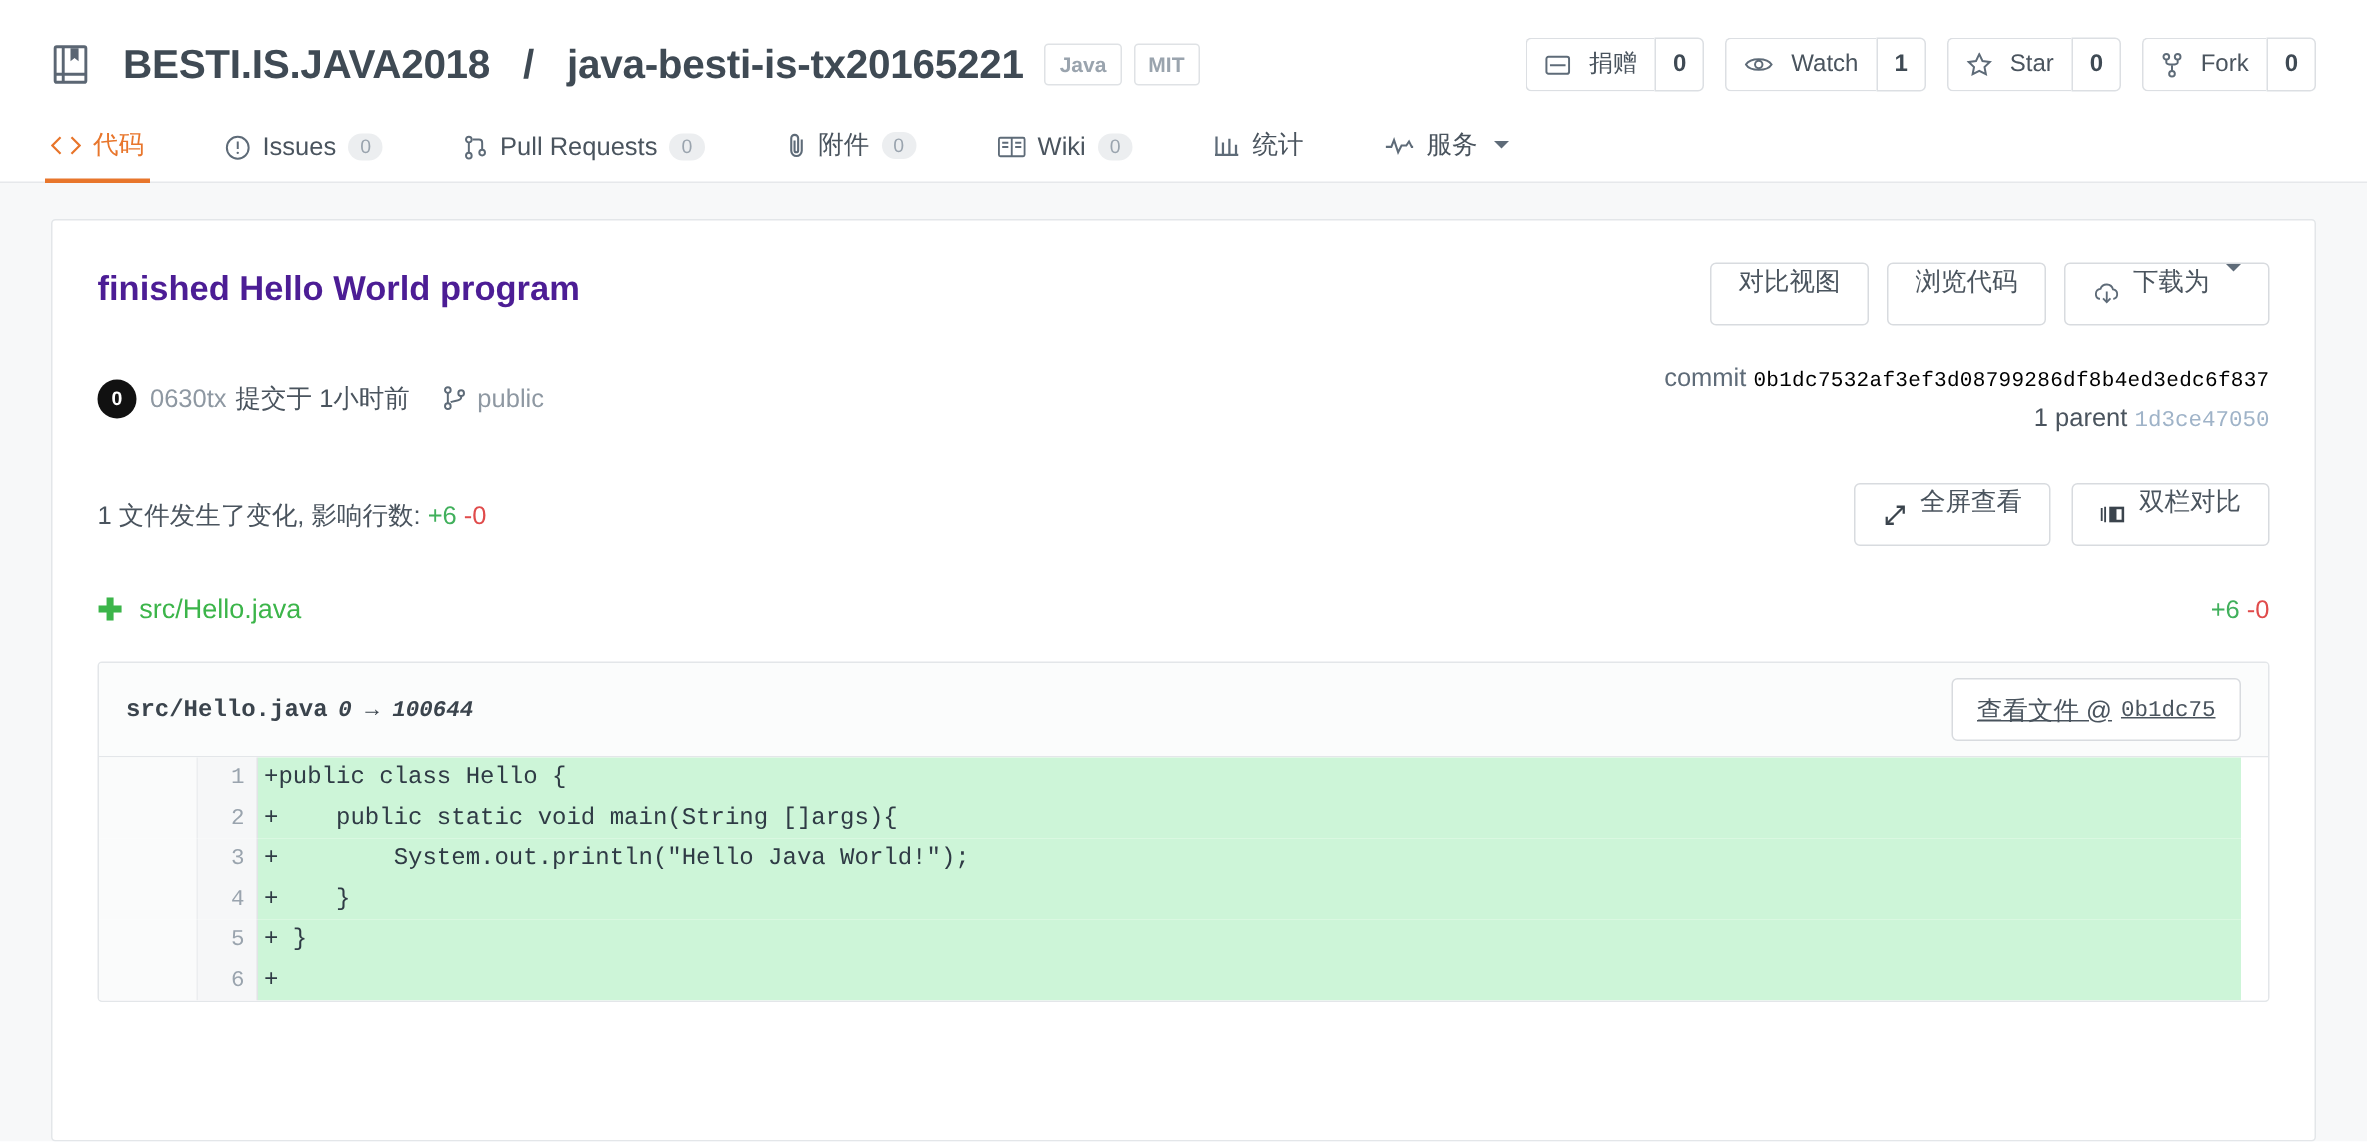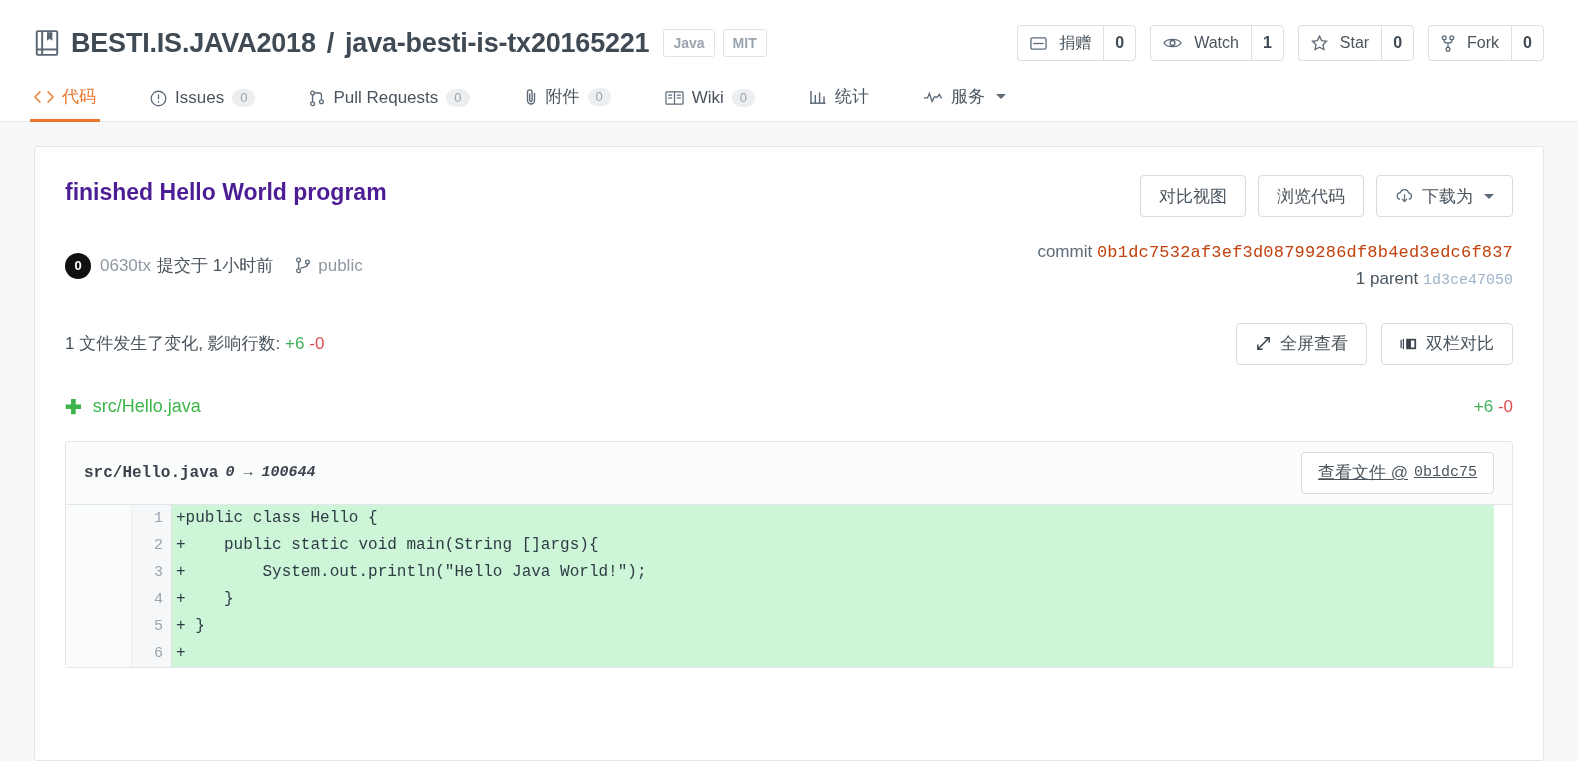--- a/index.html
+++ b/index.html
@@ -13,21 +13,21 @@
   }
   .page { width: 1578px; height: 761px; position: relative; background:#fff; }
 
   
   .repo-header {
     display: flex; align-items: center;
     padding: 16px 34px 0 34px;
     height: 70px;
   }
   .repo-title {
-    display: flex; align-items: center; gap: 11px;
+    display: flex; align-items: center; gap: 22px;
     font-size: 27px; font-weight: bold; color: #3f4a54;
     letter-spacing: -0.2px;
     white-space: nowrap;
   }
   .book-icon { width: 26px; height: 28px; display:inline-block; color:#5b6673; }
   .repo-owner, .repo-sep, .repo-name { color:#3f4a54; }
   .repo-name { }
   .badges { display:flex; gap:8px; margin-left: 14px; }
   .badge {
     border: 1px solid #dfe2e5; border-radius: 3px;
@@ -79,38 +79,38 @@
     background:#fff; border:1px solid #e3e6e9; border-radius: 3px;
     height: 100%; padding: 28px 30px 0 30px; position: relative;
   }
 
   .commit-head { display:flex; align-items:flex-start; }
   .commit-title { font-size: 23px; font-weight: bold; color:#4c1d95; margin-top: 4px; }
   .commit-head-actions { margin-left:auto; display:flex; gap:12px; }
   .obtn {
     border:1px solid #d8dbdf; background:#fff; border-radius:4px;
     font-size:17px; color:#4a545e; height:42px; padding: 0 18px;
-    display:flex; align-items:center; gap:8px; cursor:pointer;
+    display:flex; gap:8px; cursor:pointer;
   }
 
   .author-row { display:flex; align-items:center; margin-top: 22px; }
   .avatar {
     width:26px;height:26px;border-radius:50%;background:#111;color:#fff;
     display:flex;align-items:center;justify-content:center;
     font-size:13px;font-weight:bold; margin-right:9px;
   }
   .author-name { color:#8e98a2; font-size:17px; }
   .commit-when { color:#4a545e; font-size:17px; margin-left:6px; }
   .branch { display:flex; align-items:center; gap:7px; margin-left:22px; }
   .branch-name { color:#8e98a2; font-size:17px; }
 
   .commit-meta { margin-left:auto; text-align:right; line-height:1.55; }
   .commit-meta .row1 { font-size:17px; color:#5e6b78; }
   .commit-meta .sha {
-    font-family:"Liberation Mono", monospace; font-size:17px; color:#c2410c; letter-spacing:0.2px;
+    font-family:"Liberation Mono", monospace; font-size:14px; color:#000000; letter-spacing:0.2px;
   }
   .commit-meta .row2 { font-size:17px; color:#4a545e; }
   .commit-meta .parent-sha { font-family:"Liberation Mono", monospace; font-size:15px; color:#9fb3c8; }
 
   .stats-row { display:flex; align-items:center; margin-top: 30px; }
   .stats-text { font-size:17px; color:#4a545e; }
   .add { color:#41b05c; }
   .del { color:#e04b4b; }
   .stats-actions { margin-left:auto; display:flex; gap:14px; }
 

